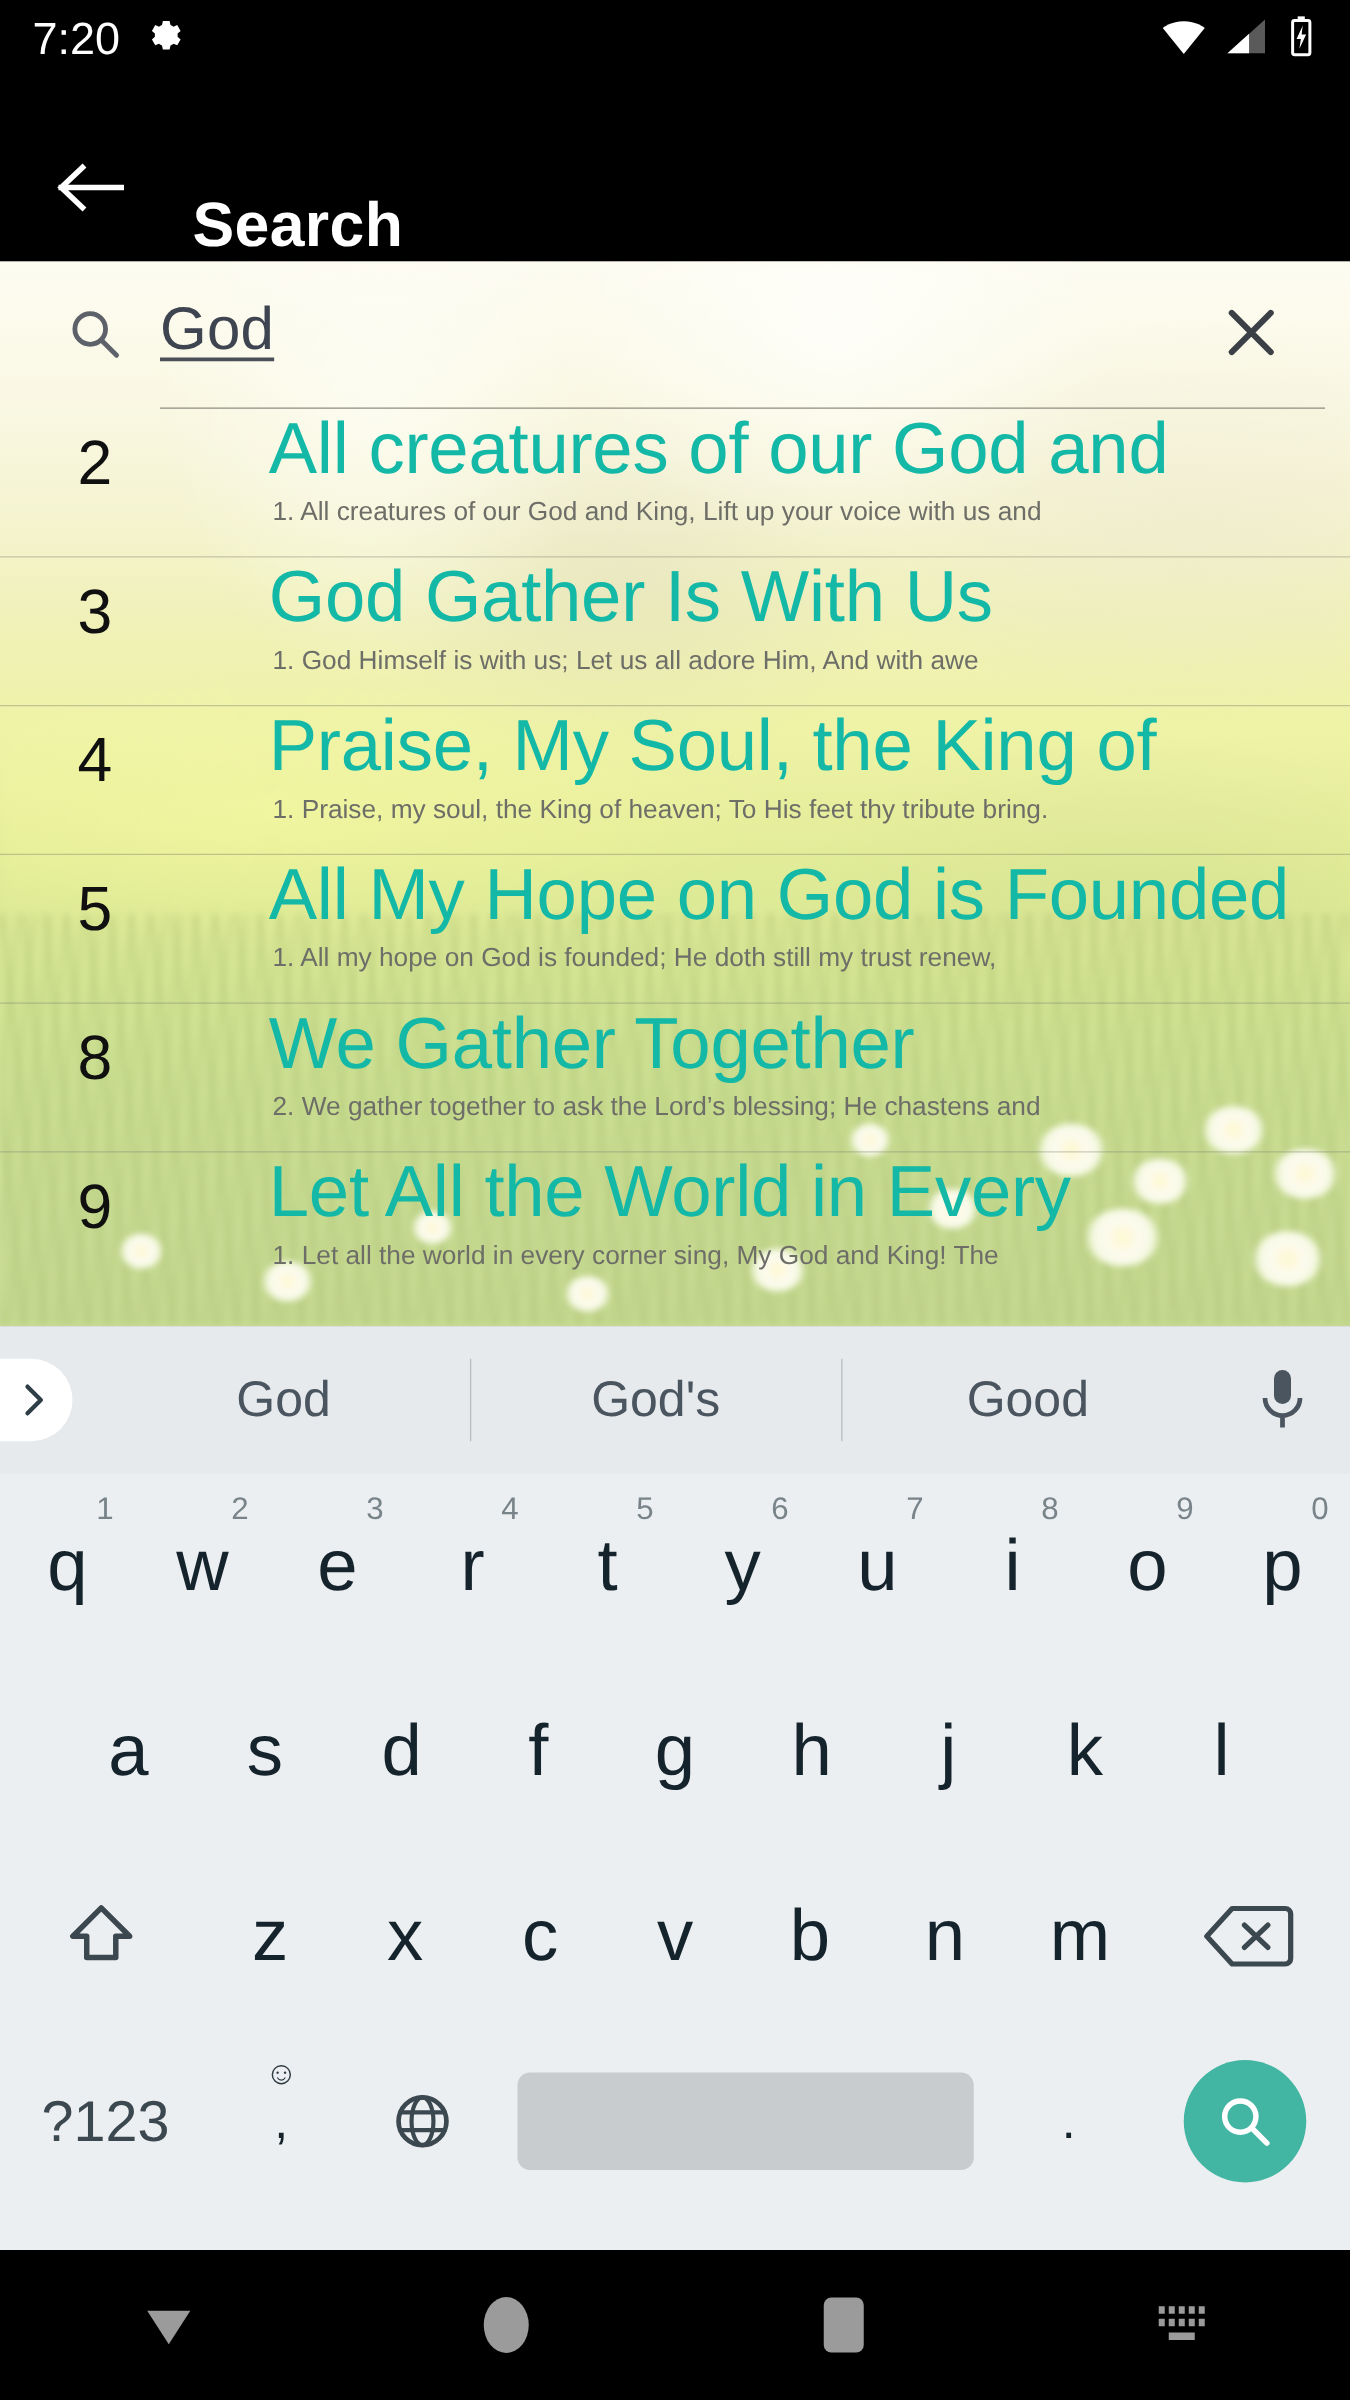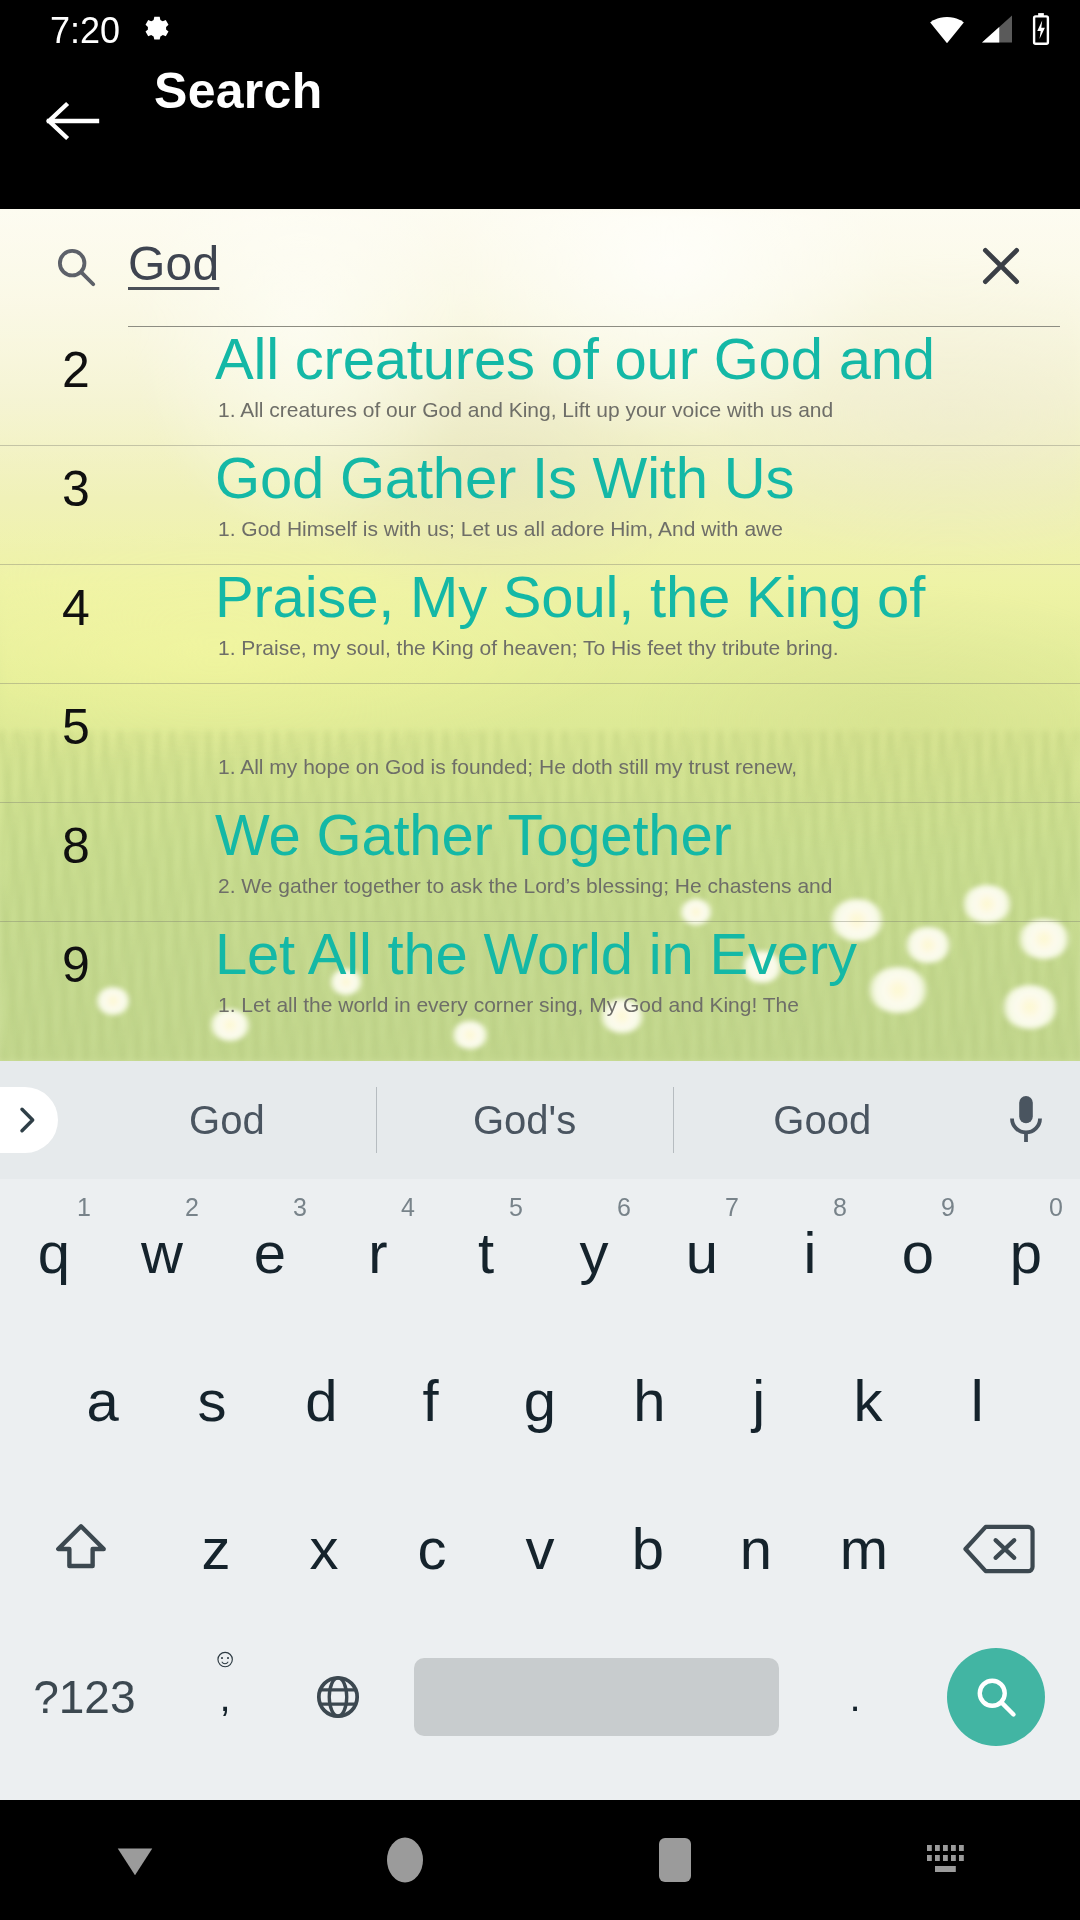--- a/index.html
+++ b/index.html
@@ -24,21 +24,21 @@
   
   .statusbar {
     position: absolute;
     top: 0; left: 0;
     width: 1080px;
     height: 62px;
     background: #000000;
     display: flex;
     align-items: center;
     box-sizing: border-box;
-    padding: 0 26px 0 50px;
+    padding: 0 26px 0 26px;
   }
   .status-clock {
     color: #ffffff;
     font-size: 36px;
     font-weight: 400;
     letter-spacing: 0px;
     line-height: 1;
   }
   .status-gear {
     margin-left: 20px;
@@ -53,21 +53,21 @@
   }
 
   
   .appbar {
     position: absolute;
     top: 62px; left: 0;
     width: 1080px;
     height: 147px;
     background: #000000;
     display: flex;
-    align-items: flex-start;
+    align-items: flex-end;
   }
   .back-btn {
     width: 118px;
     height: 118px;
     margin-left: 14px;
     display: flex;
     align-items: center;
     justify-content: center;
     cursor: pointer;
   }
@@ -457,20 +457,21 @@
       </div>
 
       <div class="result-row">
         <div class="result-num">4</div>
         <div class="result-title">Praise, My Soul, the King of</div>
         <div class="result-sub">1. Praise, my soul, the King of heaven; To His feet thy tribute bring.</div>
       </div>
 
       <div class="result-row">
         <div class="result-num">5</div>
+        <div class="result-title">All My Hope on God is Founded</div>
         <div class="result-sub">1. All my hope on God is founded; He doth still my trust renew,</div>
       </div>
 
       <div class="result-row">
         <div class="result-num">8</div>
         <div class="result-title">We Gather Together</div>
         <div class="result-sub">2. We gather together to ask the Lord’s blessing; He chastens and</div>
       </div>
 
       <div class="result-row">

